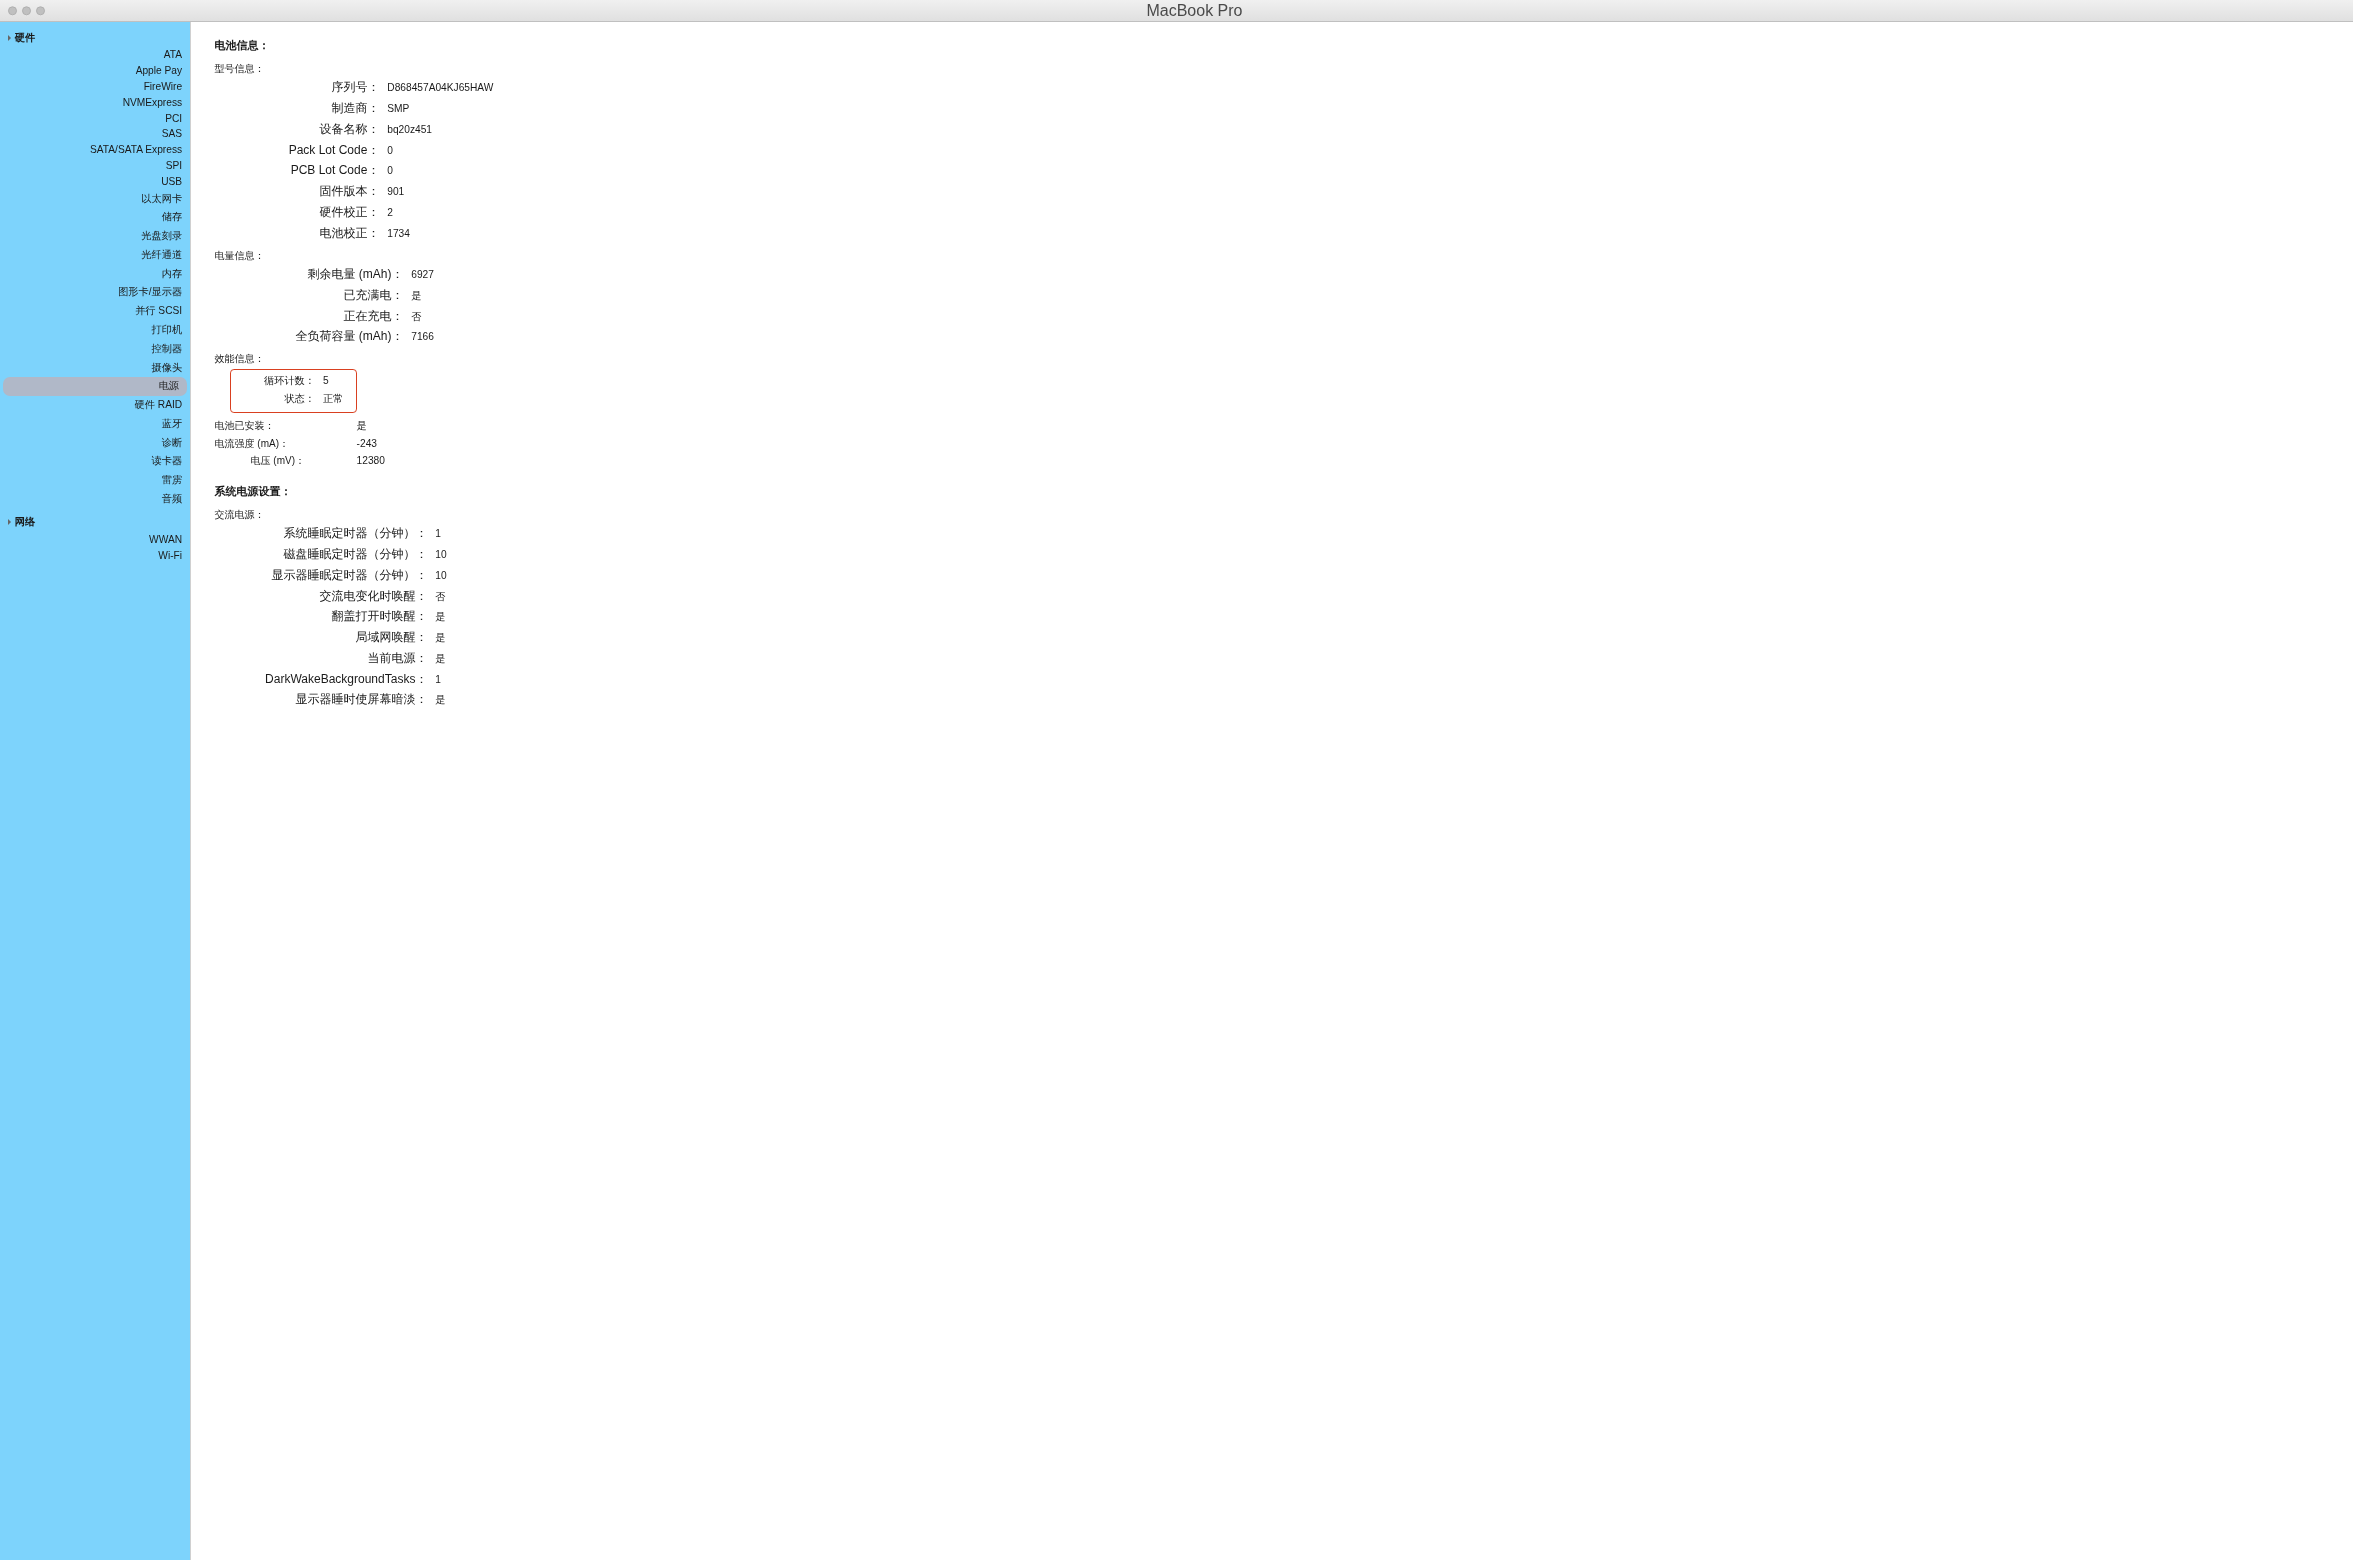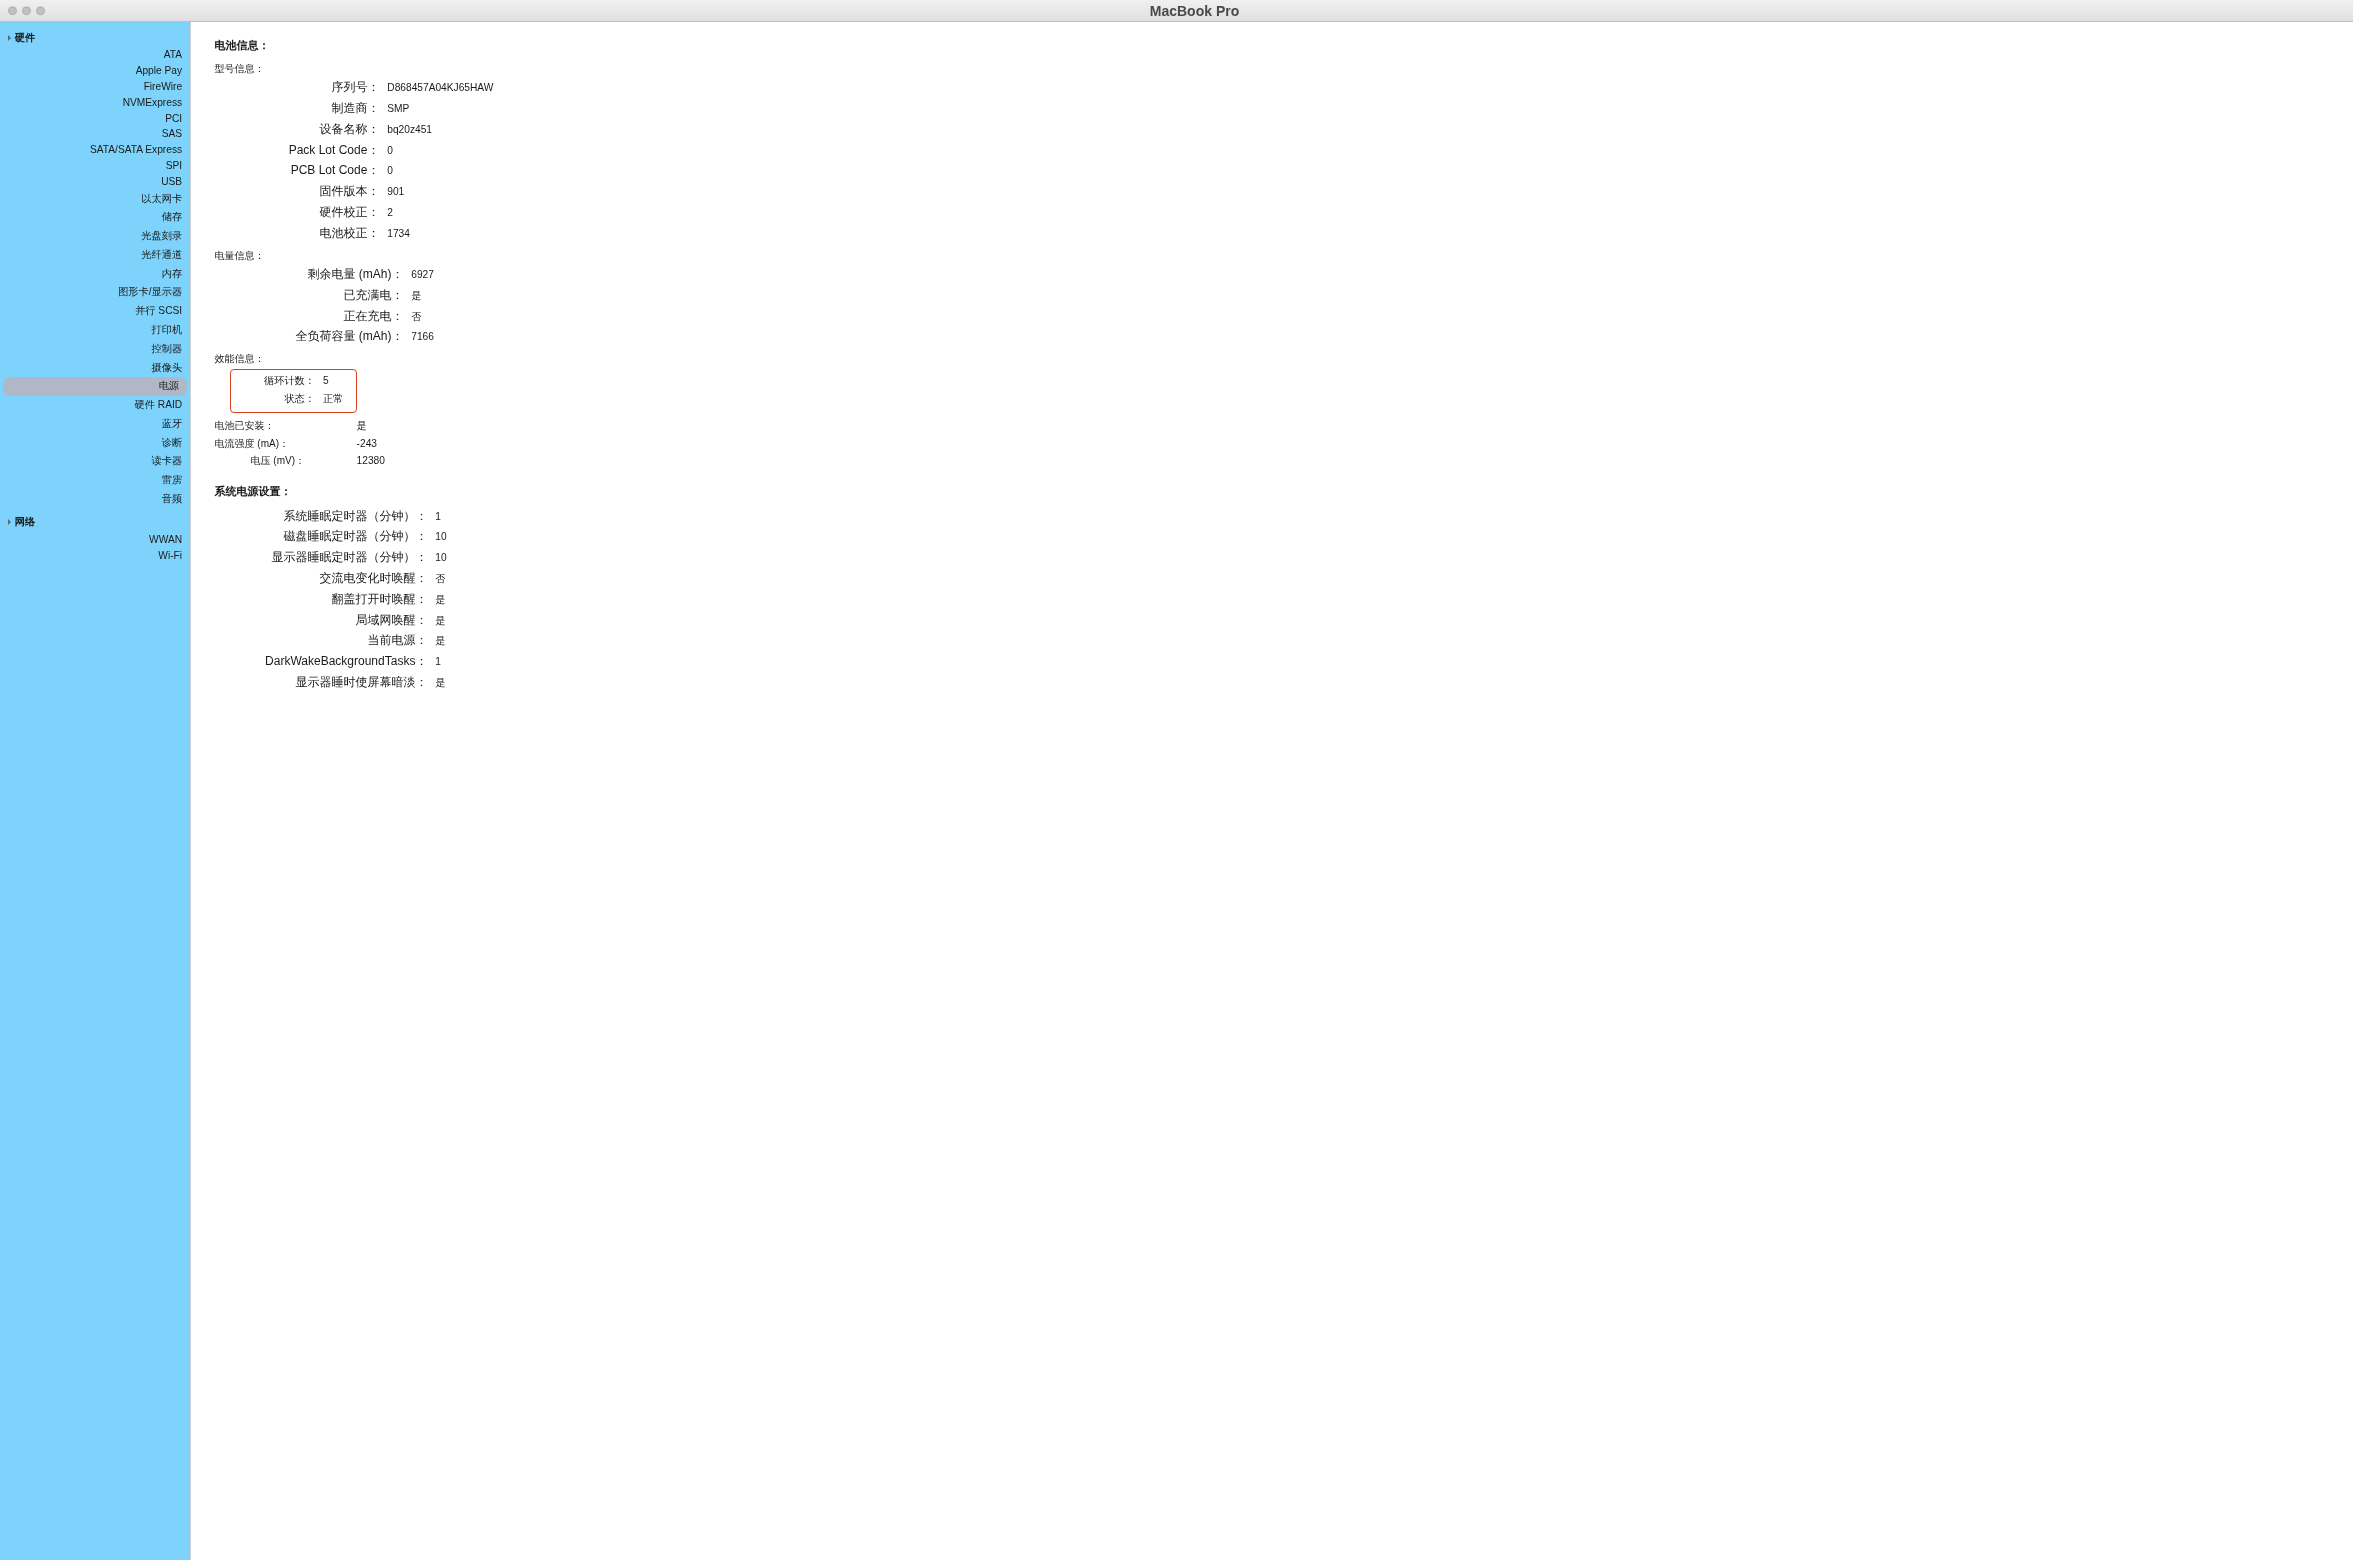--- a/index.html
+++ b/index.html
@@ -17,23 +17,23 @@
       background: linear-gradient(to bottom, #f0f0f0, #e0e0e0);
       border-bottom: 0.8px solid #c0c0c0;
       height: 22px;
       display: flex;
       align-items: center;
       justify-content: center;
       position: relative;
       flex-shrink: 0;
     }
     .titlebar-title {
-      font-size: 14px;
+      font-size: 16px;
       color: #4a4a4a;
-      font-weight: 700;
+      font-weight: 400;
       padding-left: 36px;
     }
     .traffic-lights {
       position: absolute;
       left: 7.9px;
       top: 50%;
       transform: translateY(-50%);
       display: flex;
       gap: 4.7px;
     }
@@ -276,20 +276,23 @@
       <span class="info-label" style="min-width:142px; text-align:left;">电流强度 (mA)：</span>
       <span class="info-value">-243</span>
     </div>
     <div class="info-row">
       <span class="info-label" style="min-width:142px; text-align:left;padding-left:36px;">电压 (mV)：</span>
       <span class="info-value">12380</span>
     </div>
 
     <div class="section-title" style="margin-top:14px;">系统电源设置：</div>
 
+    <div class="info-row">
+      <span class="info-label" style="min-width:110px;text-align:left;">交流电源：</span>
+    </div>
 
     <div class="subsection">
       <div class="info-row">
         <span class="info-label-indent" style="min-width:205px;">系统睡眠定时器（分钟）：</span>
         <span class="info-value">1</span>
       </div>
       <div class="info-row">
         <span class="info-label-indent" style="min-width:205px;">磁盘睡眠定时器（分钟）：</span>
         <span class="info-value">10</span>
       </div>

